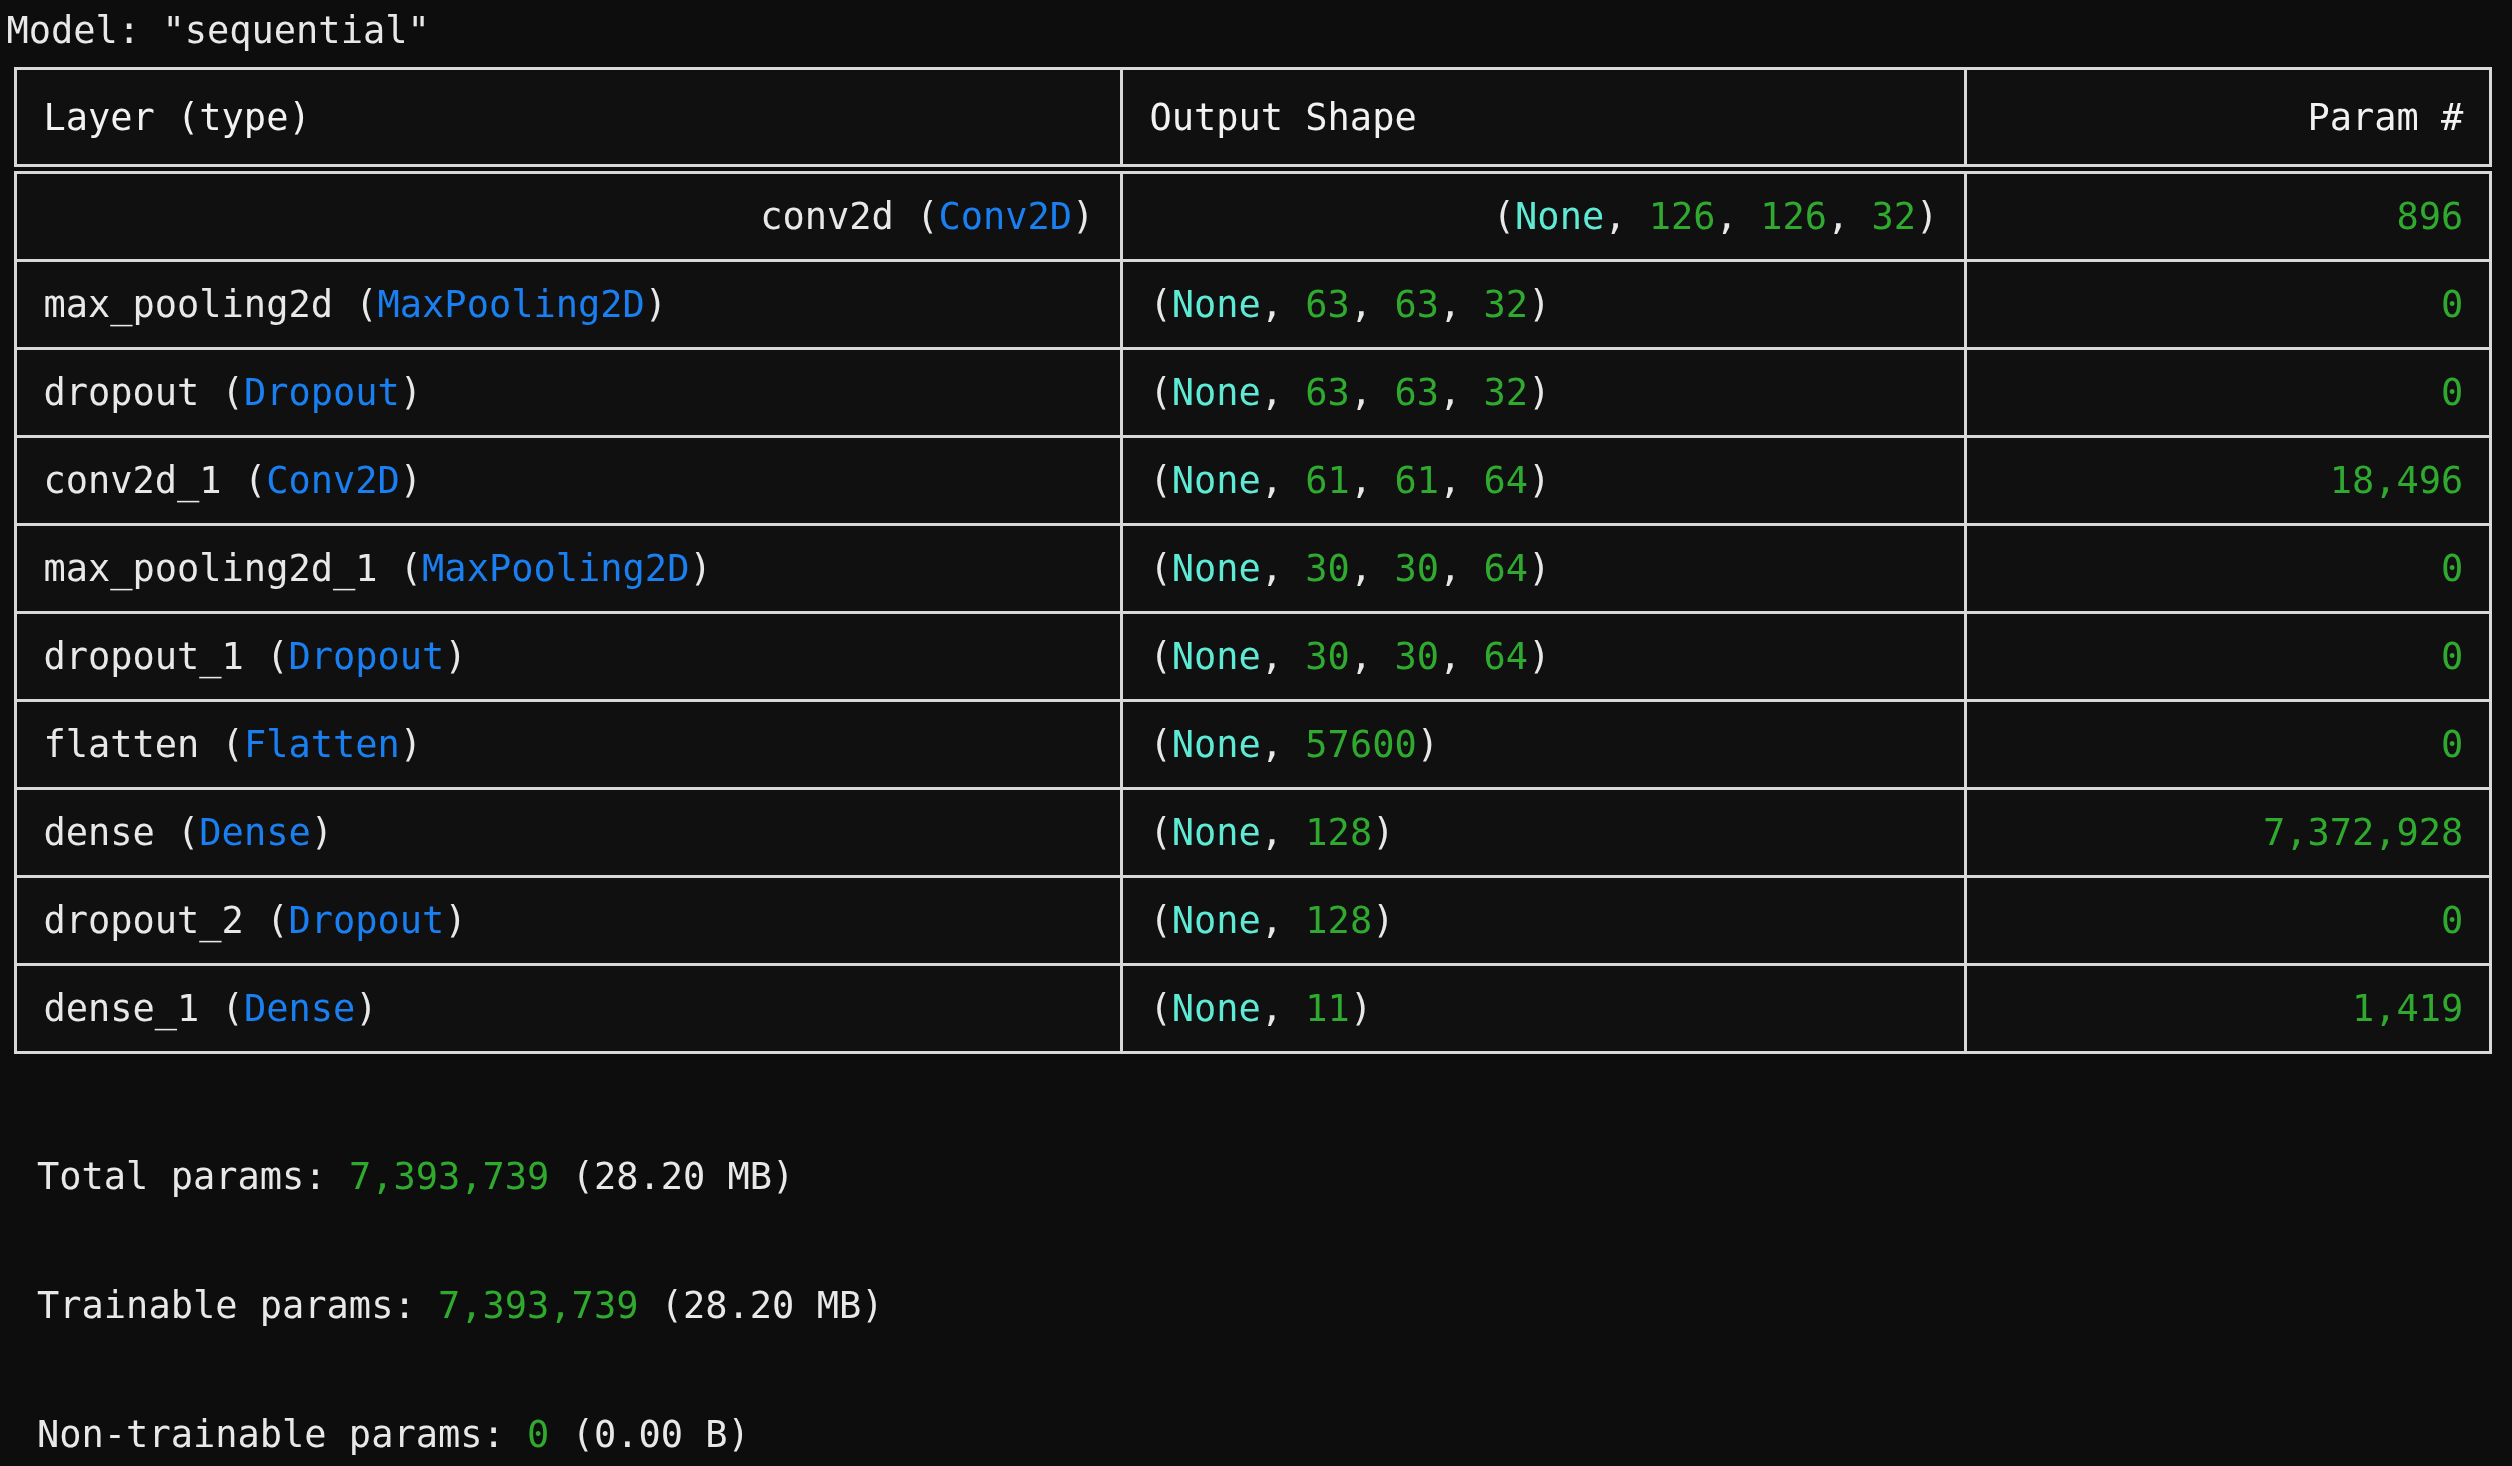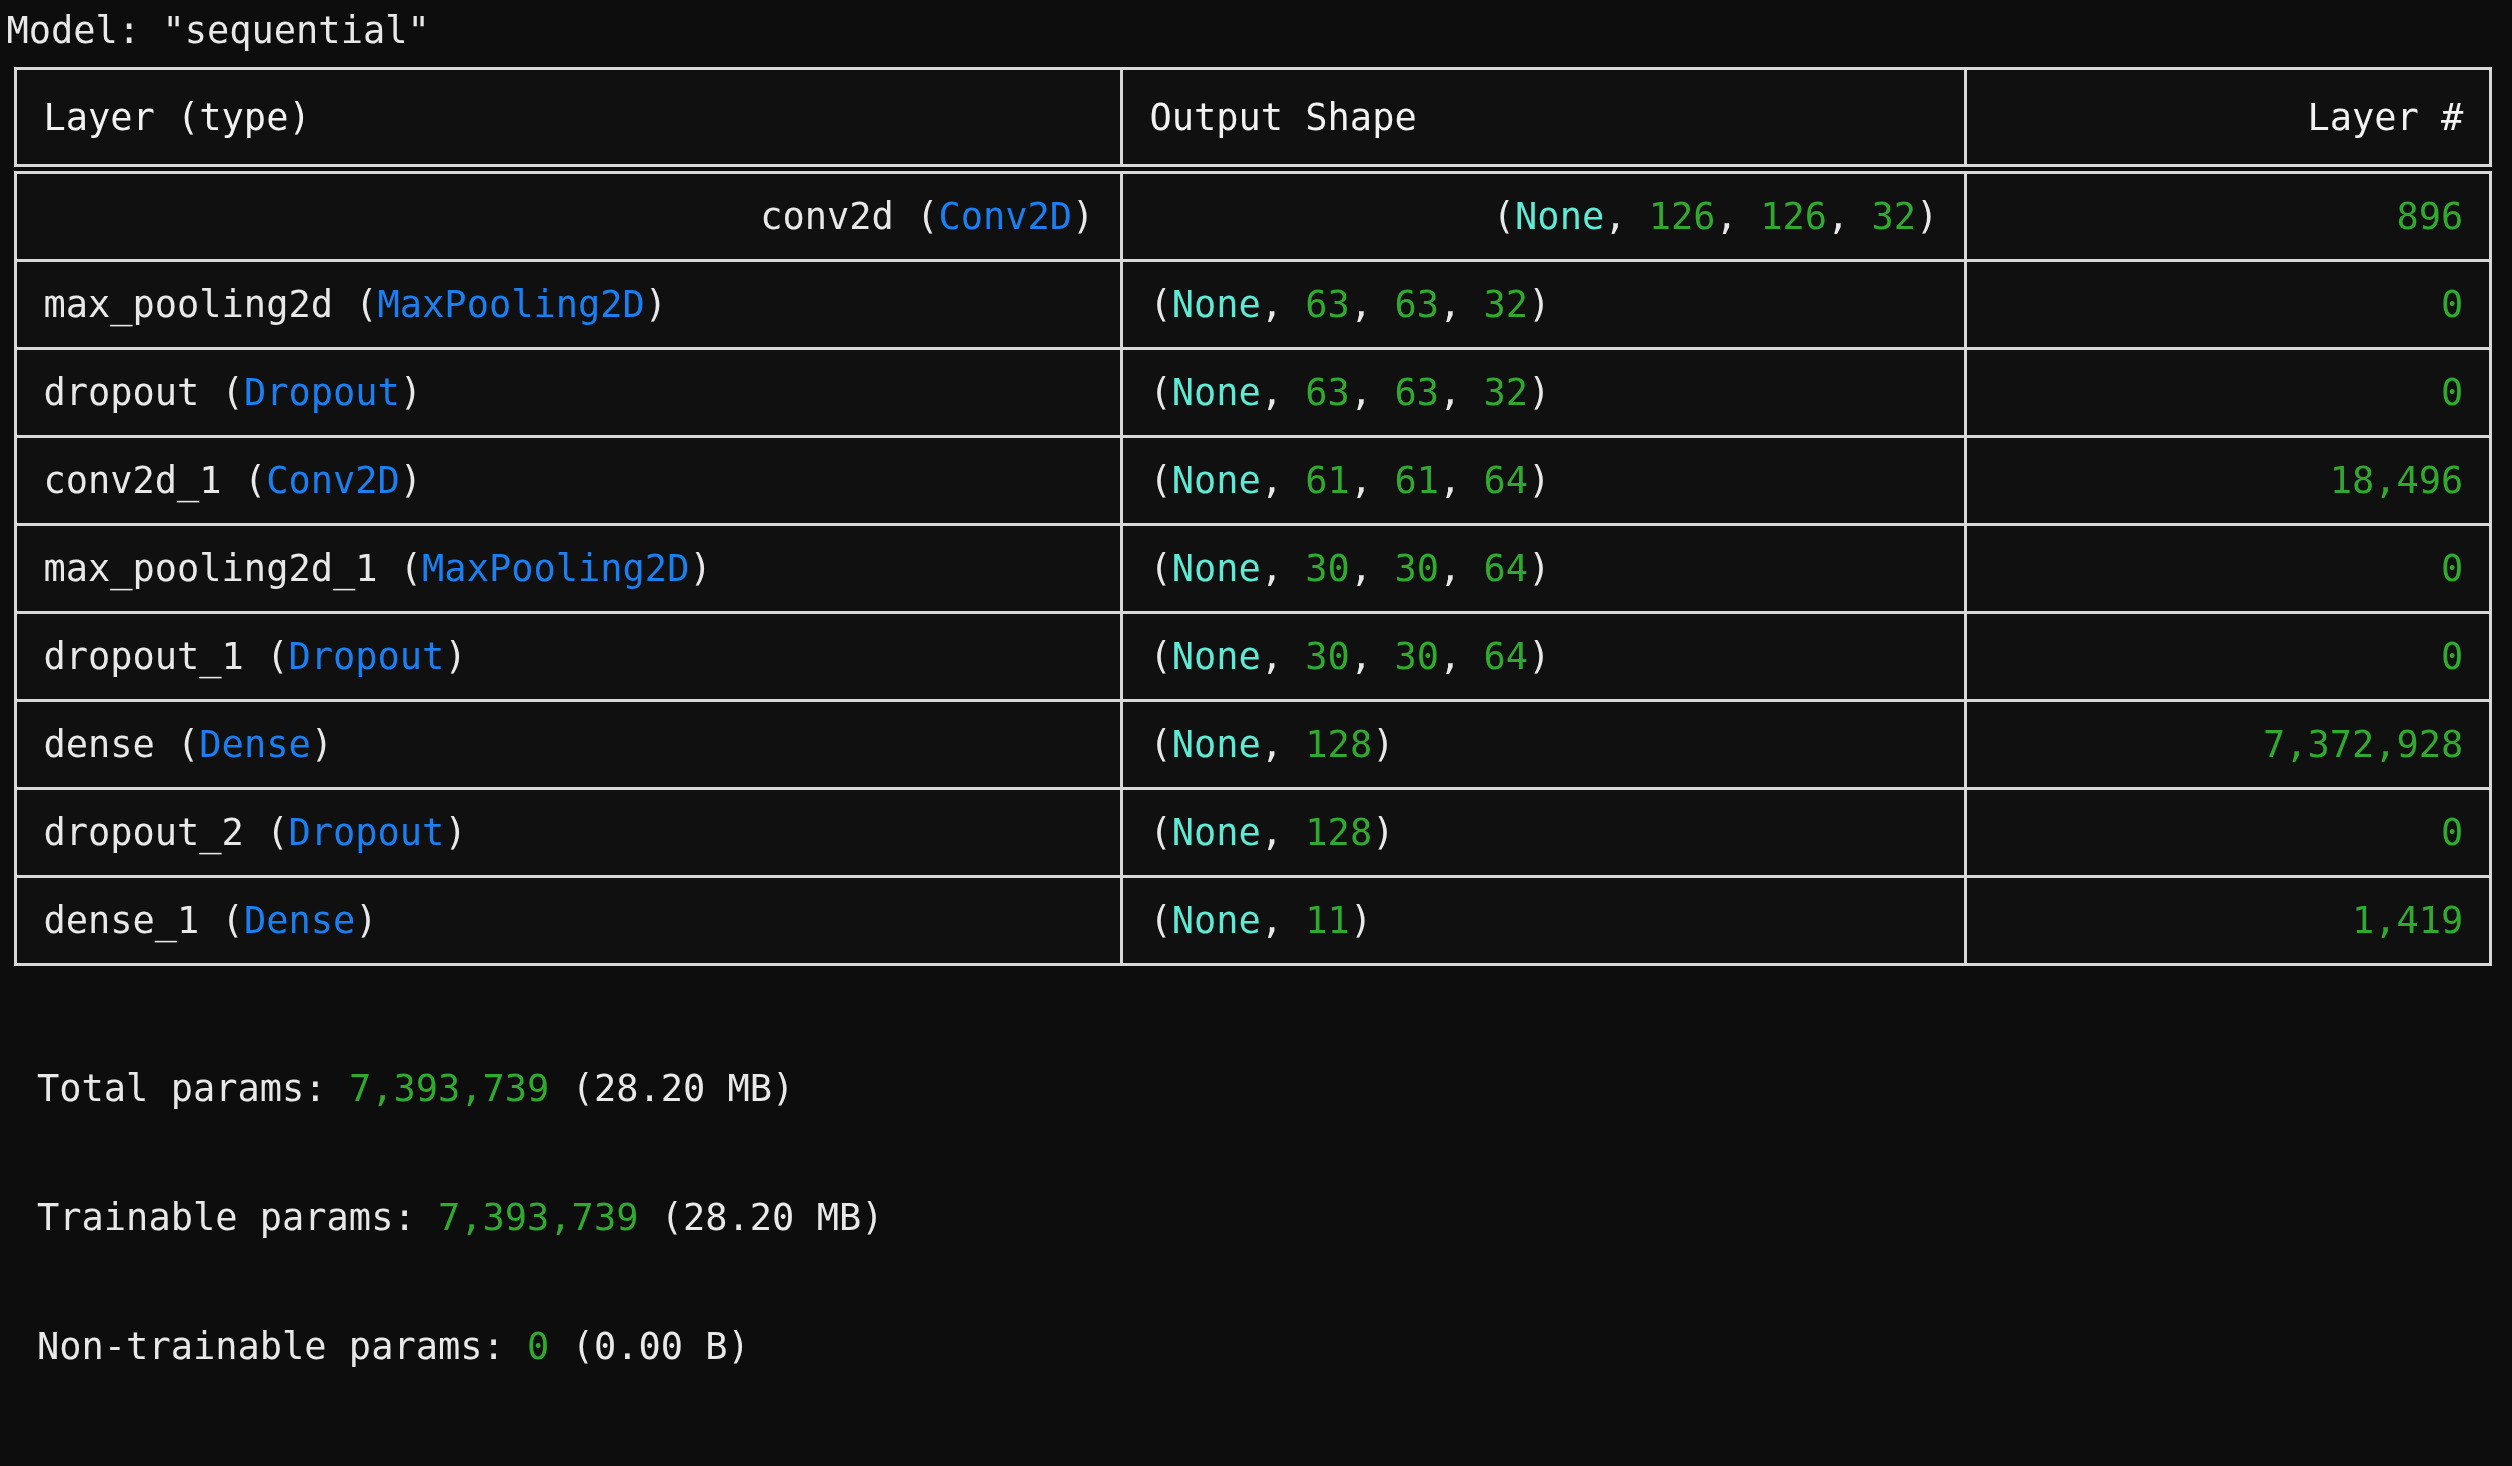--- a/index.html
+++ b/index.html
@@ -114,21 +114,21 @@
   <table class="summary-table">
     <colgroup>
       <col class="c-layer">
       <col class="c-shape">
       <col class="c-param">
     </colgroup>
     <thead>
       <tr>
         <th>Layer (type)</th>
         <th>Output Shape</th>
-        <th class="right">Layer #</th>
+        <th class="right">Param #</th>
       </tr>
       <tr class="hdr-gap">
         <td></td>
         <td></td>
         <td></td>
       </tr>
     </thead>
     <tbody id="tbody">
         <tr>
           <td><span class="tok-name">conv2d </span><span class="tok-punct">(</span><span class="tok-type">Conv2D</span><span class="tok-punct">)</span></td>
@@ -154,20 +154,25 @@
           <td><span class="tok-name">max_pooling2d_1 </span><span class="tok-punct">(</span><span class="tok-type">MaxPooling2D</span><span class="tok-punct">)</span></td>
           <td><span class="tok-punct">(</span><span class="tok-none">None</span><span class="tok-punct">, </span><span class="tok-num">30</span><span class="tok-punct">, </span><span class="tok-num">30</span><span class="tok-punct">, </span><span class="tok-num">64</span><span class="tok-punct">)</span></td>
           <td class="right"><span class="tok-num">0</span></td>
         </tr>
         <tr>
           <td><span class="tok-name">dropout_1 </span><span class="tok-punct">(</span><span class="tok-type">Dropout</span><span class="tok-punct">)</span></td>
           <td><span class="tok-punct">(</span><span class="tok-none">None</span><span class="tok-punct">, </span><span class="tok-num">30</span><span class="tok-punct">, </span><span class="tok-num">30</span><span class="tok-punct">, </span><span class="tok-num">64</span><span class="tok-punct">)</span></td>
           <td class="right"><span class="tok-num">0</span></td>
         </tr>
         <tr>
+          <td><span class="tok-name">flatten </span><span class="tok-punct">(</span><span class="tok-type">Flatten</span><span class="tok-punct">)</span></td>
+          <td><span class="tok-punct">(</span><span class="tok-none">None</span><span class="tok-punct">, </span><span class="tok-num">57600</span><span class="tok-punct">)</span></td>
+          <td class="right"><span class="tok-num">0</span></td>
+        </tr>
+        <tr>
           <td><span class="tok-name">dense </span><span class="tok-punct">(</span><span class="tok-type">Dense</span><span class="tok-punct">)</span></td>
           <td><span class="tok-punct">(</span><span class="tok-none">None</span><span class="tok-punct">, </span><span class="tok-num">128</span><span class="tok-punct">)</span></td>
           <td class="right"><span class="tok-num">7,372,928</span></td>
         </tr>
         <tr>
           <td><span class="tok-name">dropout_2 </span><span class="tok-punct">(</span><span class="tok-type">Dropout</span><span class="tok-punct">)</span></td>
           <td><span class="tok-punct">(</span><span class="tok-none">None</span><span class="tok-punct">, </span><span class="tok-num">128</span><span class="tok-punct">)</span></td>
           <td class="right"><span class="tok-num">0</span></td>
         </tr>
         <tr>

